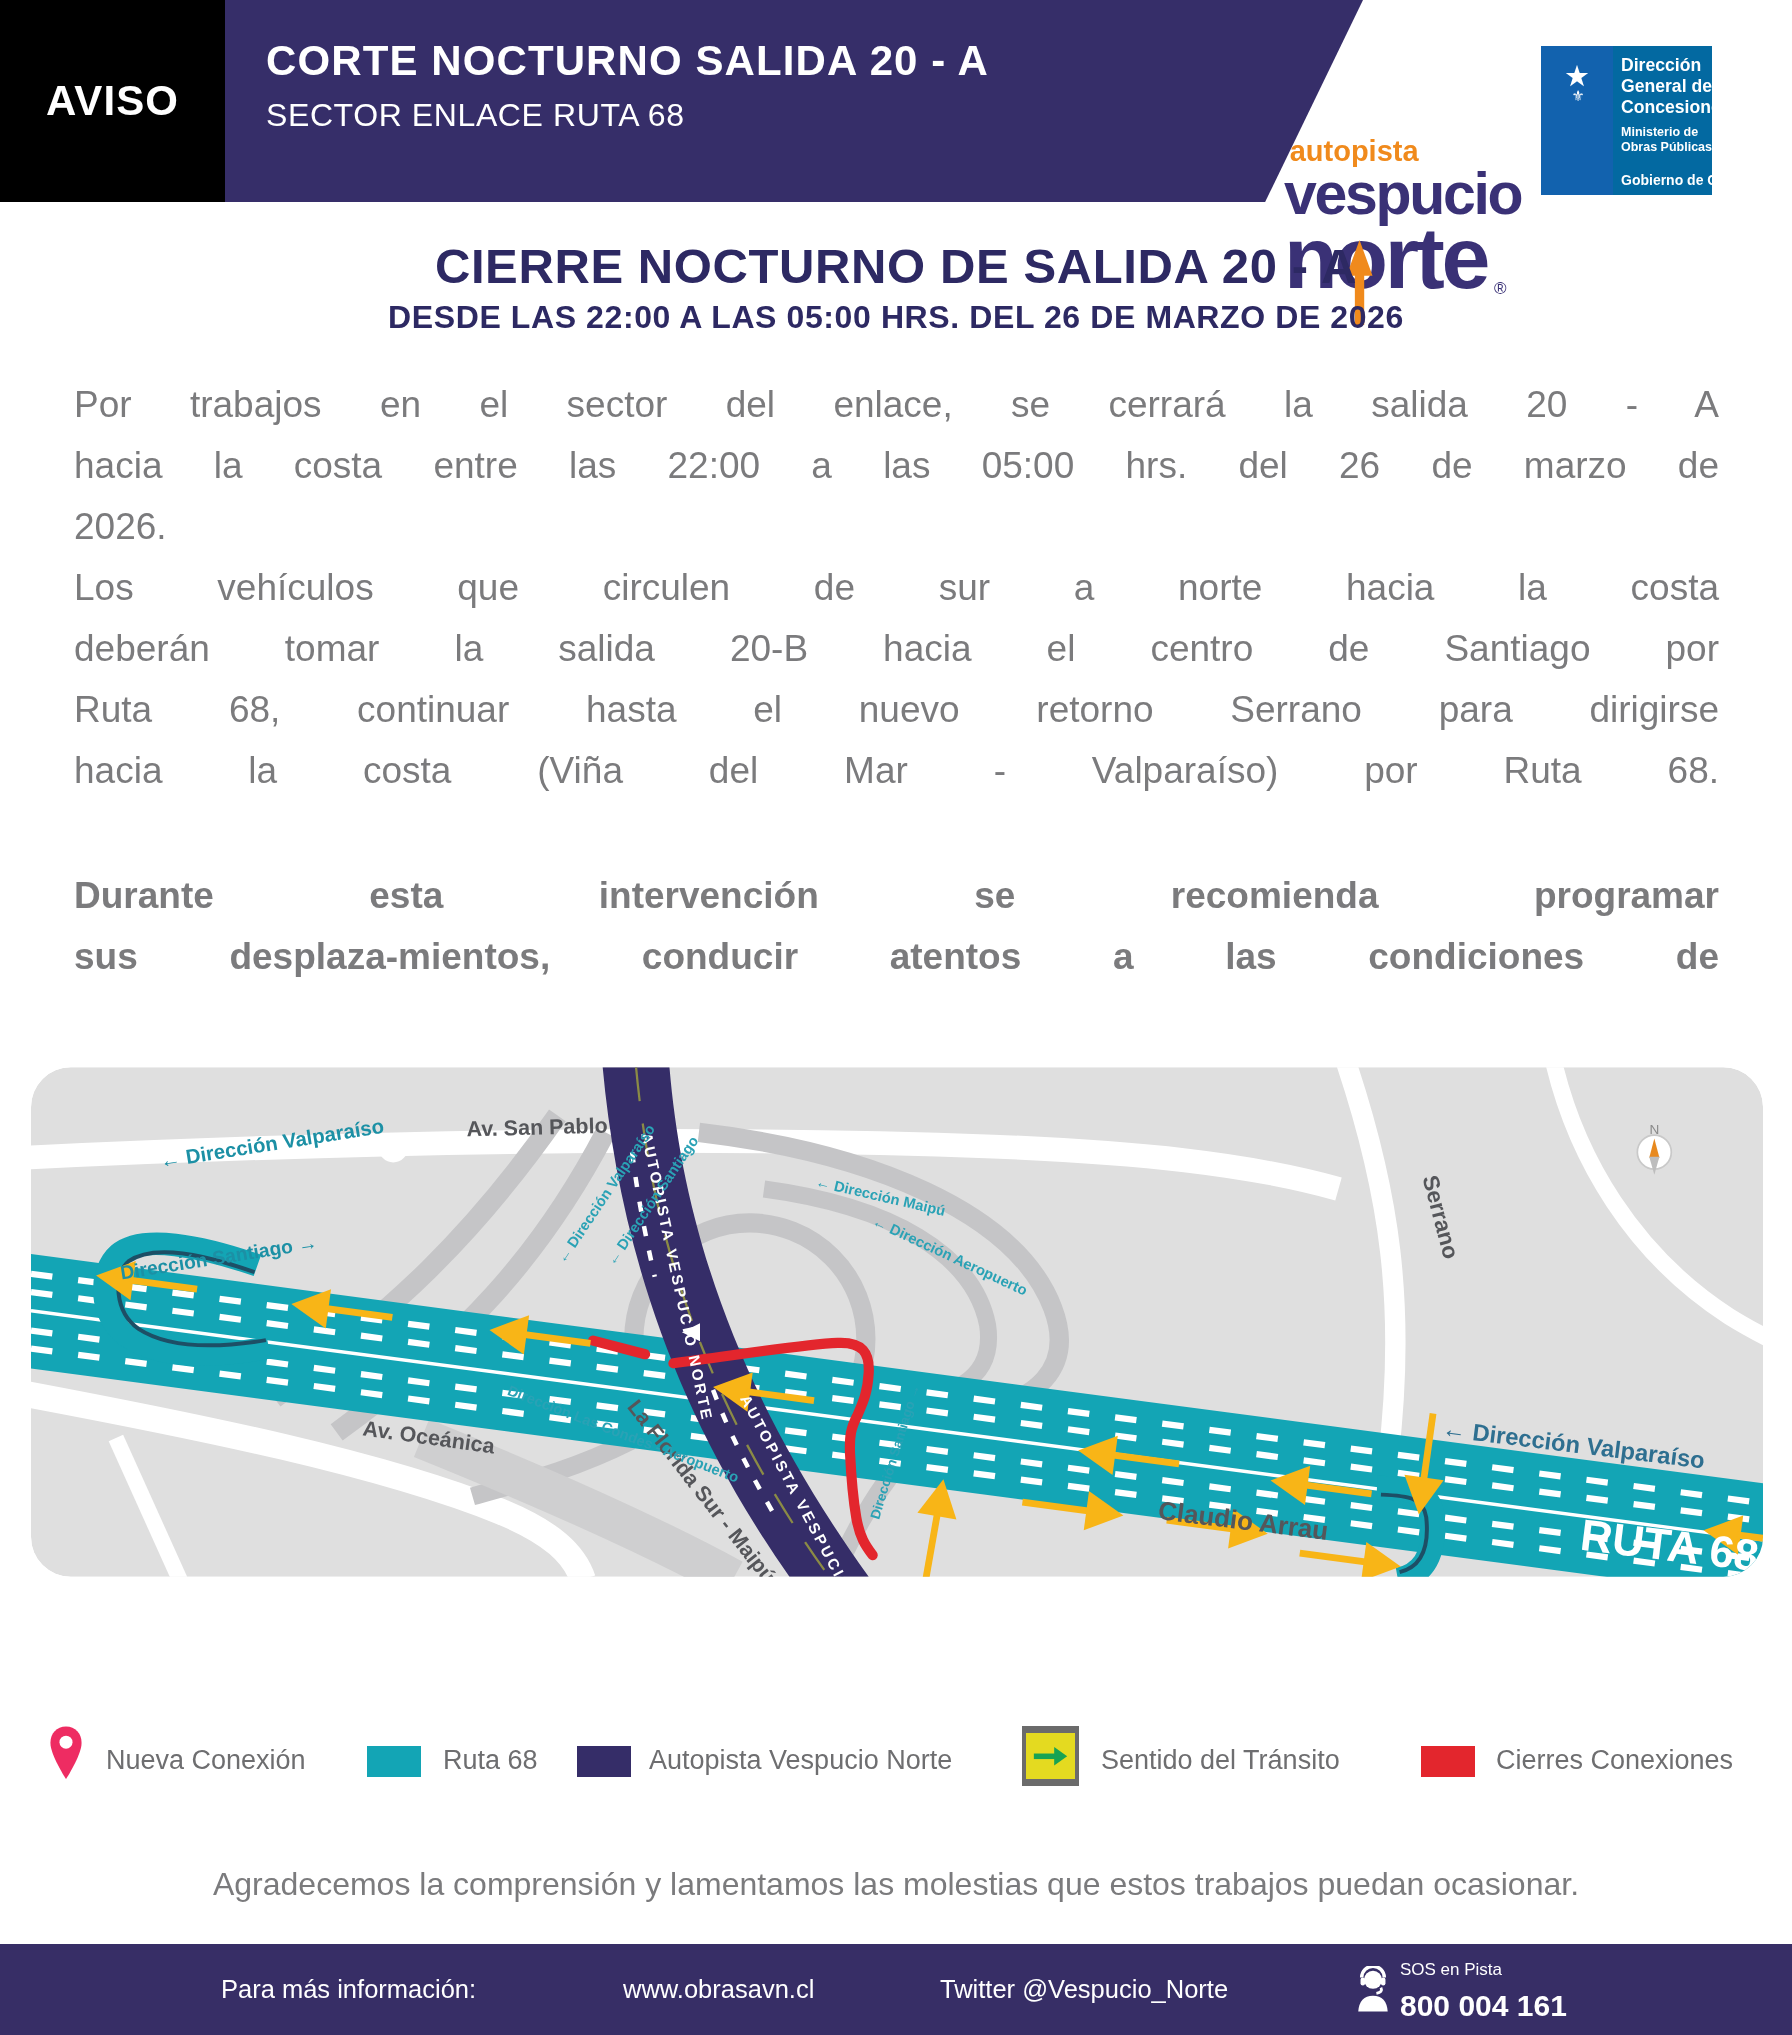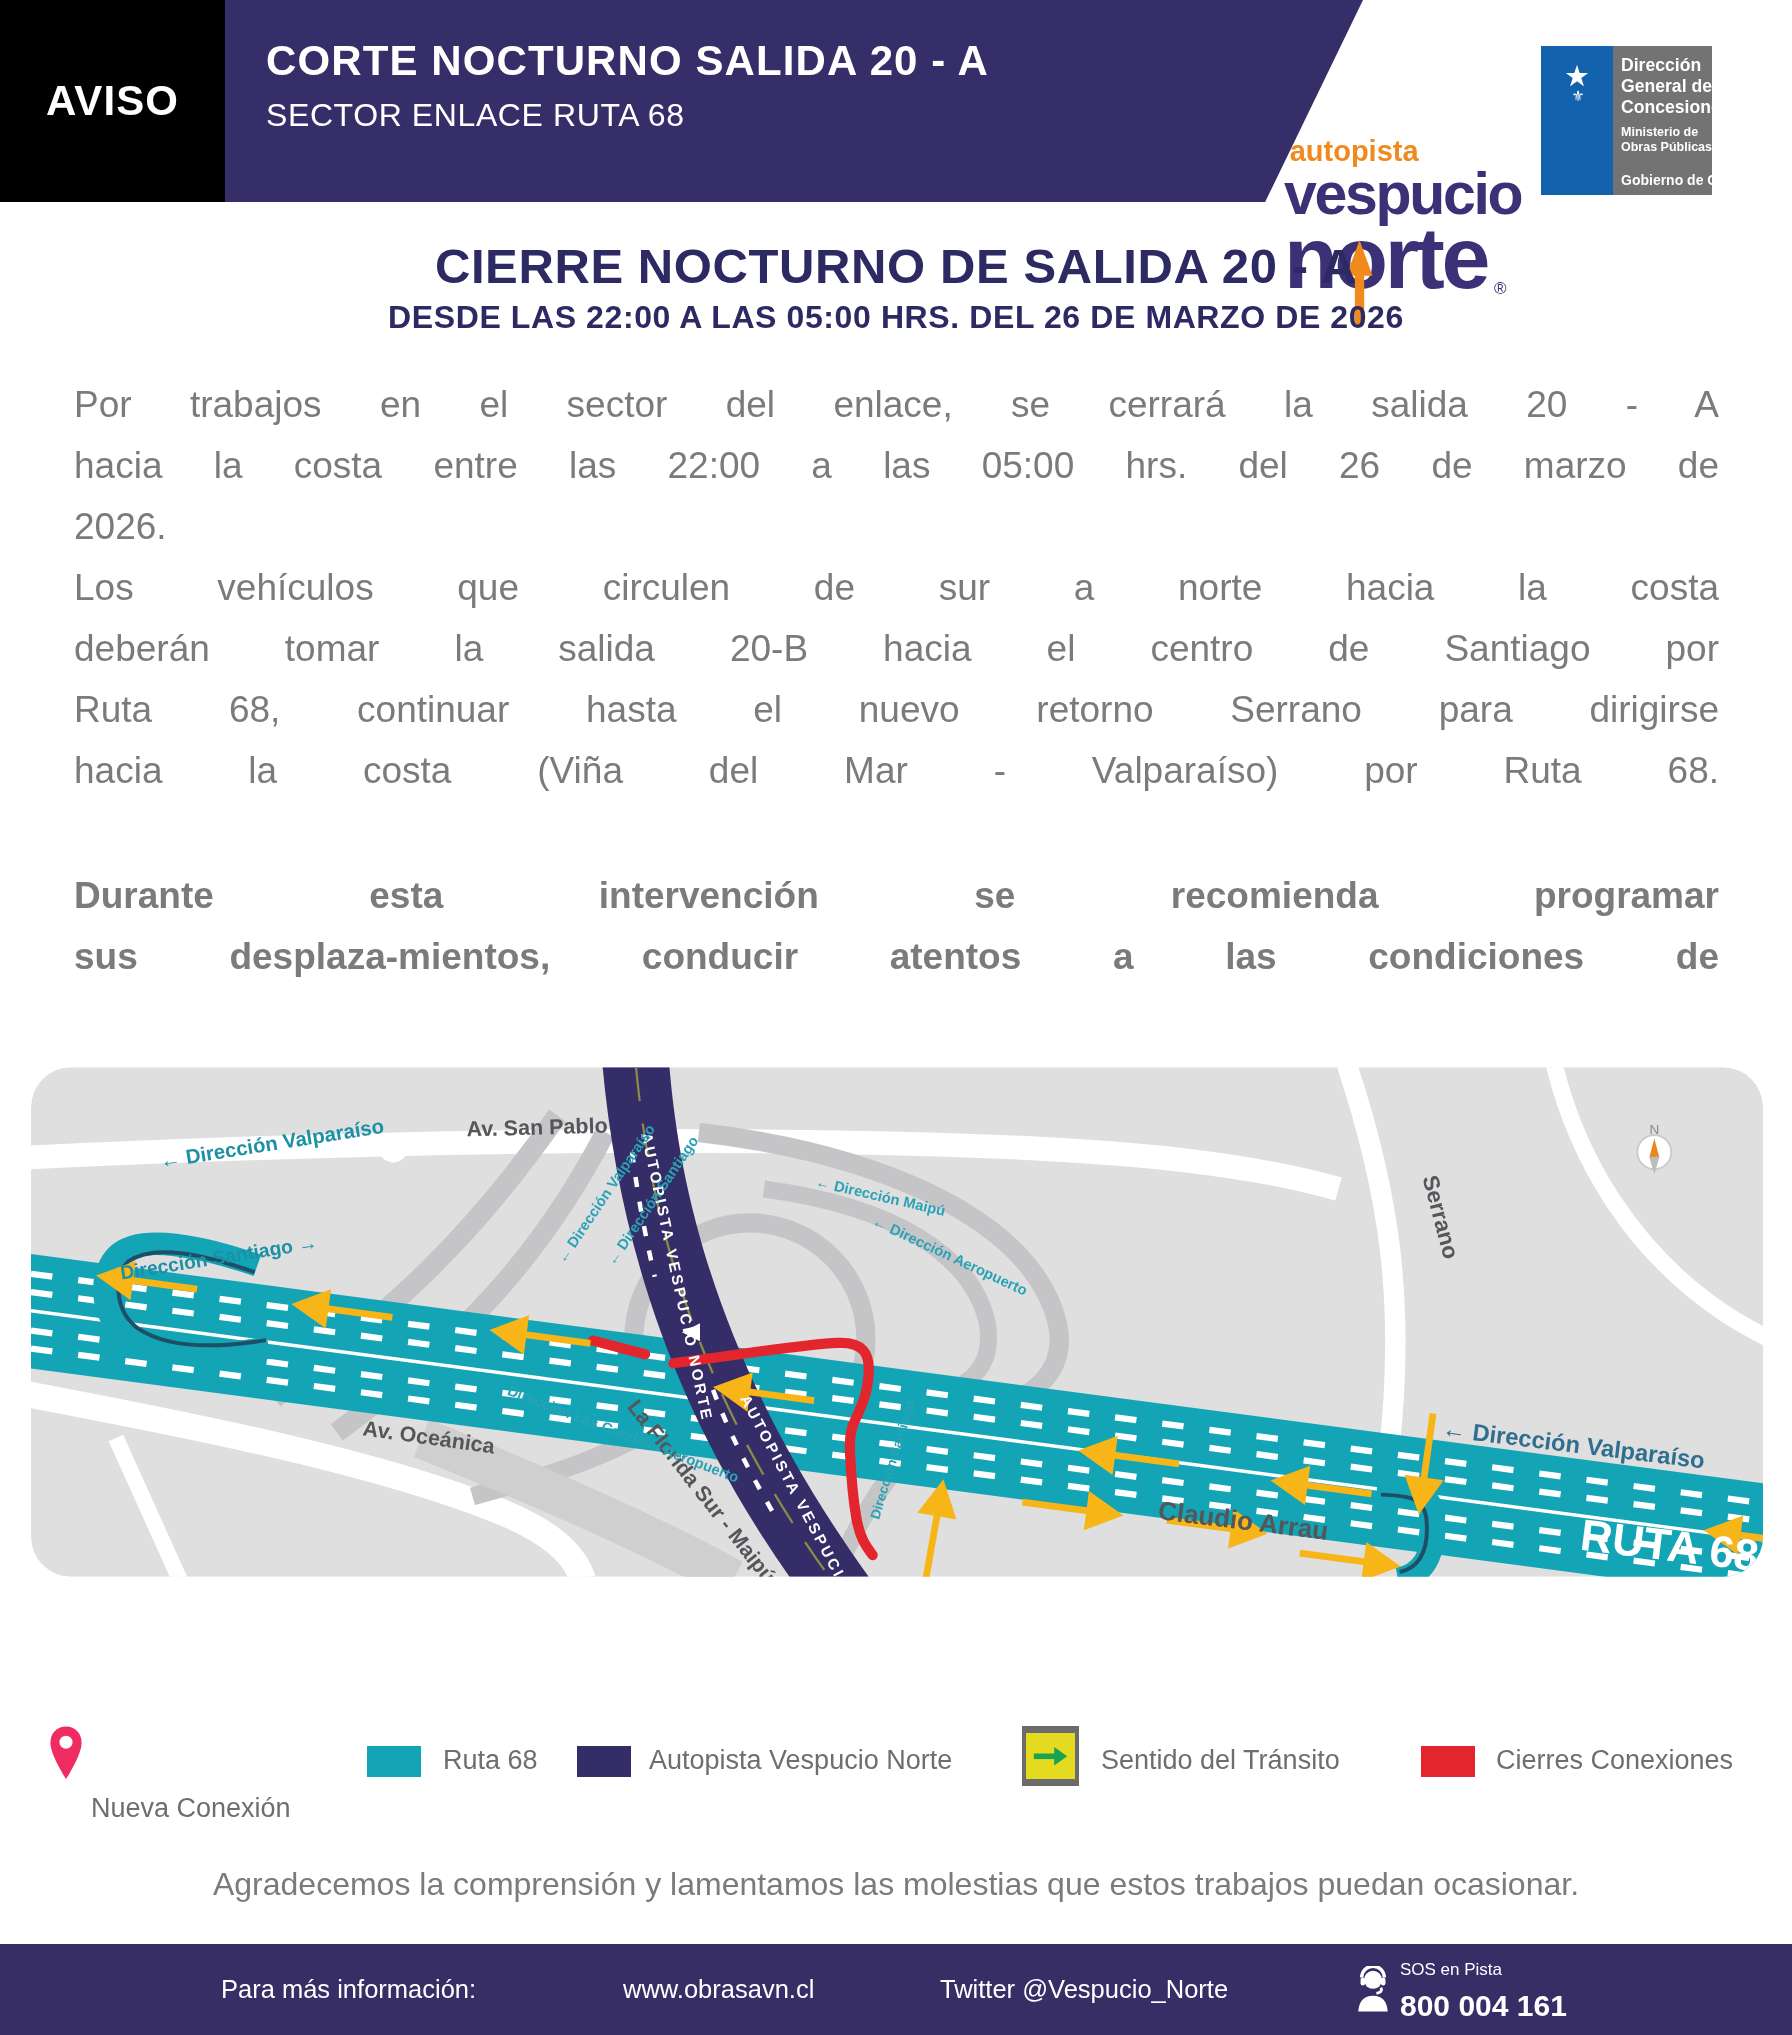--- a/index.html
+++ b/index.html
@@ -22,21 +22,21 @@
   .vn-vespucio{position:absolute;left:0px;top:25px;font-size:59px;font-weight:700;letter-spacing:-2.3px;}
   .vn-norte{position:absolute;left:0px;top:72px;font-size:88px;font-weight:700;letter-spacing:-3.4px;display:flex;}
   .vn-o{position:relative;display:inline-block;}
   .vn-o-arrow{position:absolute;left:50%;top:33px;transform:translateX(-50%);width:26px;height:85px;
     clip-path:polygon(50% 0,100% 42%,68% 42%,68% 100%,32% 100%,32% 42%,0 42%);background:#F08A1C;}
   .vn-reg{position:absolute;right:-16px;bottom:10.2px;font-size:17px;font-weight:400;}
 
   
   .gob-logo{position:absolute;left:1541px;top:46px;width:172px;height:149px;display:flex;}
   .gob-blue{width:72px;height:100%;background:#1262AE;position:relative;}
-  .gob-red{width:99px;height:100%;background:#737373;position:relative;color:#fff;}
+  .gob-red{width:99px;height:100%;background:#0369a1;position:relative;color:#fff;}
   .gob-l1{position:absolute;left:8px;top:9px;font-size:17.6px;font-weight:700;line-height:21px;white-space:pre-line;}
   .gob-l2{position:absolute;left:8px;top:79px;font-size:12.5px;font-weight:700;line-height:15.3px;white-space:pre-line;}
   .gob-l3{position:absolute;left:8px;bottom:6.8px;font-size:14px;font-weight:700;white-space:nowrap;}
   .gob-emblem{position:absolute;left:0;top:16px;width:72px;text-align:center;color:#fff;}
   .gob-emblem .star{font-size:29px;line-height:29px;}
   .gob-emblem .flo{font-size:14.7px;line-height:11.3px;letter-spacing:-2.3px;}
 
   
   .h1{position:absolute;left:0;top:238px;width:1792px;text-align:center;color:#2D2963;font-size:49px;font-weight:700;letter-spacing:0.6px;}
   .h2{position:absolute;left:0;top:299px;width:1792px;text-align:center;color:#2D2963;font-size:32px;font-weight:700;letter-spacing:0.6px;}
@@ -241,21 +241,21 @@
     </svg>
   </div>
 
   <div>
     <div class="pin-wrap">
       <svg viewBox="0 0 24 40" width="34" height="61">
         <path d="M12,1 C5.4,1 1,6 1,12.5 C1,21 12,38 12,38 C12,38 23,21 23,12.5 C23,6 18.6,1 12,1 Z" fill="#EE2C62"></path>
         <circle cx="12" cy="12" r="4.6" fill="#FFFFFF"></circle>
       </svg>
     </div>
-    <div class="legend-label" style="left:91px;margin-top:48px;">Nueva Conexión</div>
+    <div class="legend-label" style="left:106px;">Nueva Conexión</div>
 
     <div class="swatch" style="left:367px;background:#13A5B5;"></div>
     <div class="legend-label" style="left:443px;">Ruta 68</div>
 
     <div class="swatch" style="left:577px;background:#352D68;"></div>
     <div class="legend-label" style="left:649px;">Autopista Vespucio Norte</div>
 
     <div class="sentido-box">
       <svg viewBox="0 0 40 24" width="37" height="22.6">
         <rect x="2" y="9" width="24" height="6" fill="#17A353"></rect>

